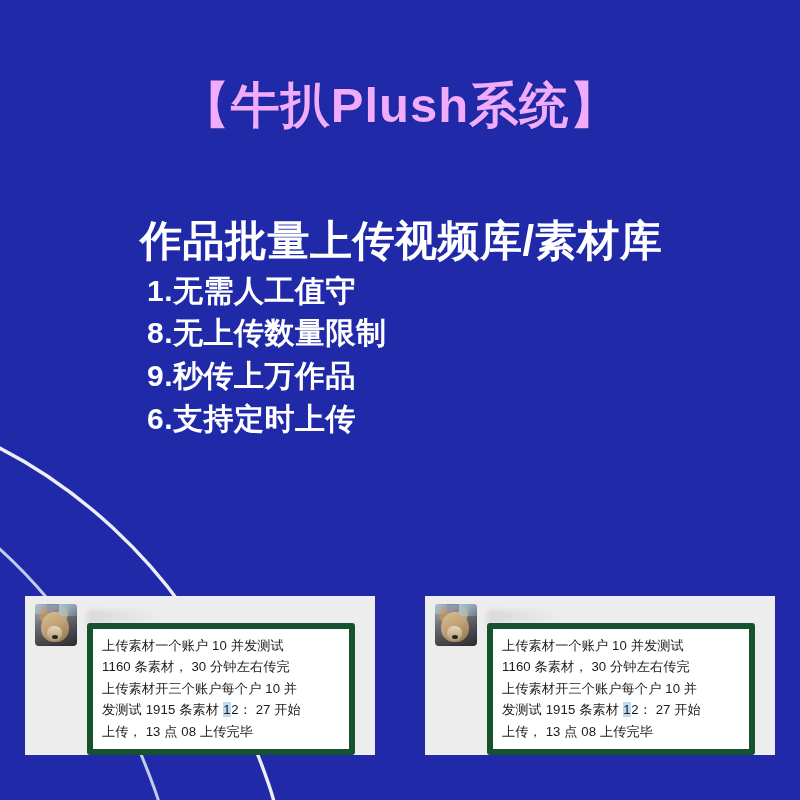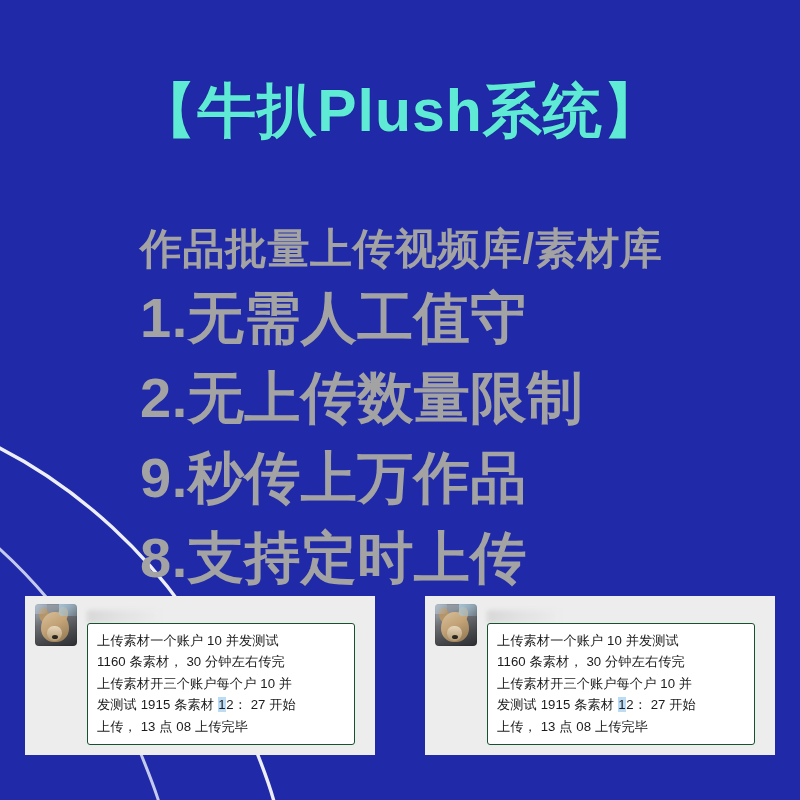--- a/index.html
+++ b/index.html
@@ -18,52 +18,53 @@
   }
   
   .deco-layer{position:absolute;inset:0;pointer-events:none;}
   .deco-layer svg{position:absolute;left:0;top:0;}
 
   
   .title{
     position:absolute;
     left:0;right:0;top:79px;
     text-align:center;
-    color:#5eead4;
-    font-size:59px;
+    color:#f0abfc;
+    font-size:49px;
     font-weight:bold;
     letter-spacing:1px;
     line-height:1.1;
     text-shadow:0 0 1px rgba(0,0,0,.35);
     white-space:nowrap;
   }
 
   
   .body-block{
     position:absolute;
-    left:140px;top:224px;
-    color:#a3a3a3;
+    left:140px;top:216px;
+    color:#ffffff;
   }
   .headline{
     font-size:42px;
     font-weight:bold;
     line-height:1.18;
     white-space:nowrap;
     margin:0 0 4px 0;
     letter-spacing:.5px;
   }
   .feature-list{
     list-style:none;margin:0;padding:0;
   }
   .feature-list li{
-    font-size:56px;
+    font-size:30px;
     font-weight:bold;
     line-height:1.43;
     white-space:nowrap;
     letter-spacing:.5px;
+    margin-left:7px;
   }
 
   
   .cards{
     position:absolute;
     left:0;top:596px;
     width:800px;height:160px;
   }
   .chat-card{
     position:absolute;
@@ -144,21 +145,21 @@
     background:linear-gradient(90deg,#d8d8d8,#e2e2e2 45%,#ececec);
     filter:blur(2.2px);
     border-radius:2px;
   }
 
   .bubble{
     position:absolute;
     left:62px;top:27px;
     width:268px;
     background:#ffffff;
-    border:1px solid #14532d;
+    border:6px solid #14532d;
     border-radius:3px;
     box-sizing:border-box;
     padding:6px 7px 7px 9px;
   }
   .bubble p{
     margin:0;
     color:#1b1b1b;
     font-size:13.2px;
     line-height:1.62;
     white-space:nowrap;
@@ -181,23 +182,23 @@
       <path d="M -60 505 C 10 545, 95 640, 136 742 C 158 795, 163 812, 165 830" fill="none" stroke="#e9eefb" stroke-width="3" opacity="0.82"></path>
     </svg>
   </div>
 
   <div class="title">【牛扒Plush系统】</div>
 
   <div class="body-block">
     <div class="headline">作品批量上传视频库/素材库</div>
     <ul class="feature-list">
       <li>1.无需人工值守</li>
-      <li>2.无上传数量限制</li>
+      <li>8.无上传数量限制</li>
       <li>9.秒传上万作品</li>
-      <li>8.支持定时上传</li>
+      <li>6.支持定时上传</li>
     </ul>
   </div>
 
   <div class="cards">
 
     <div class="chat-card left">
       <div class="chat-row">
         <div class="avatar">
           <div class="dog-ear-l"></div>
             <div class="dog-ear-r"></div>

